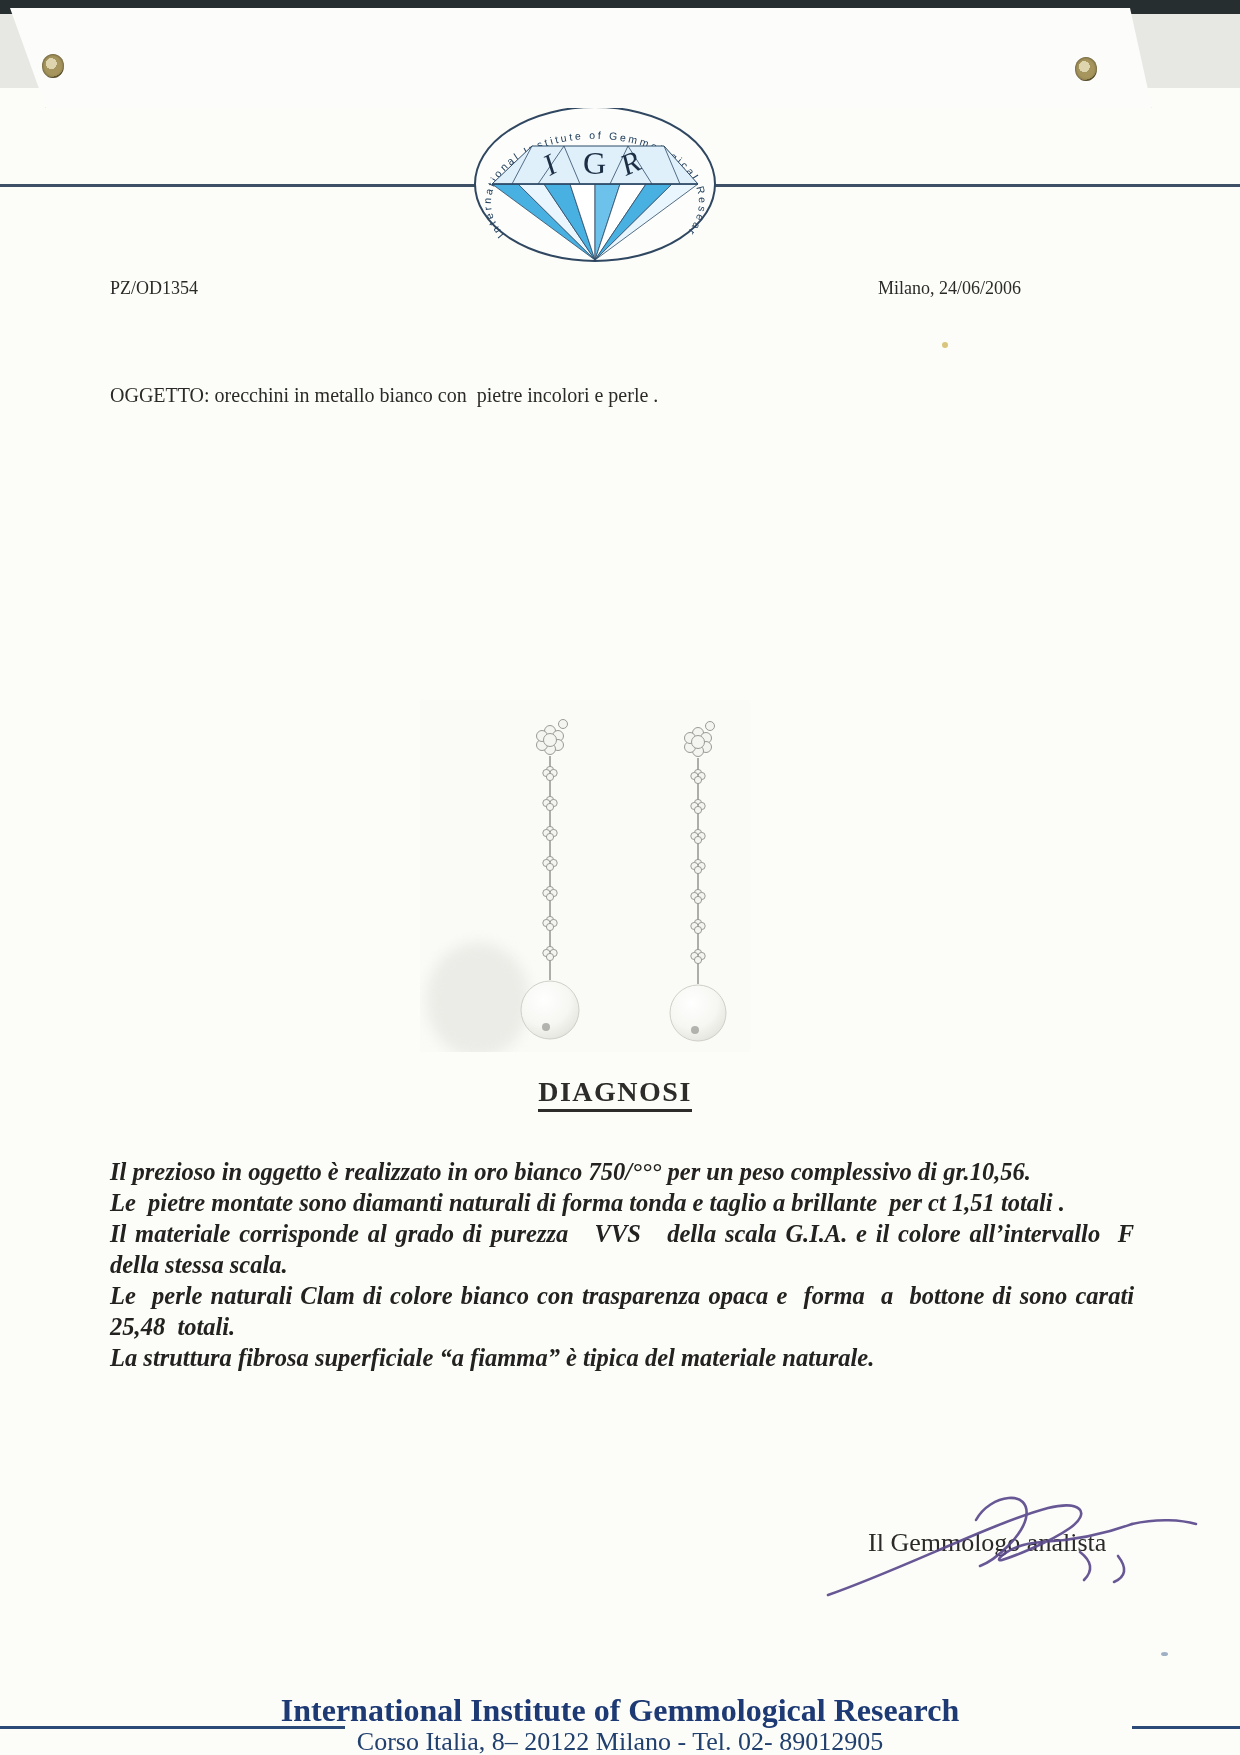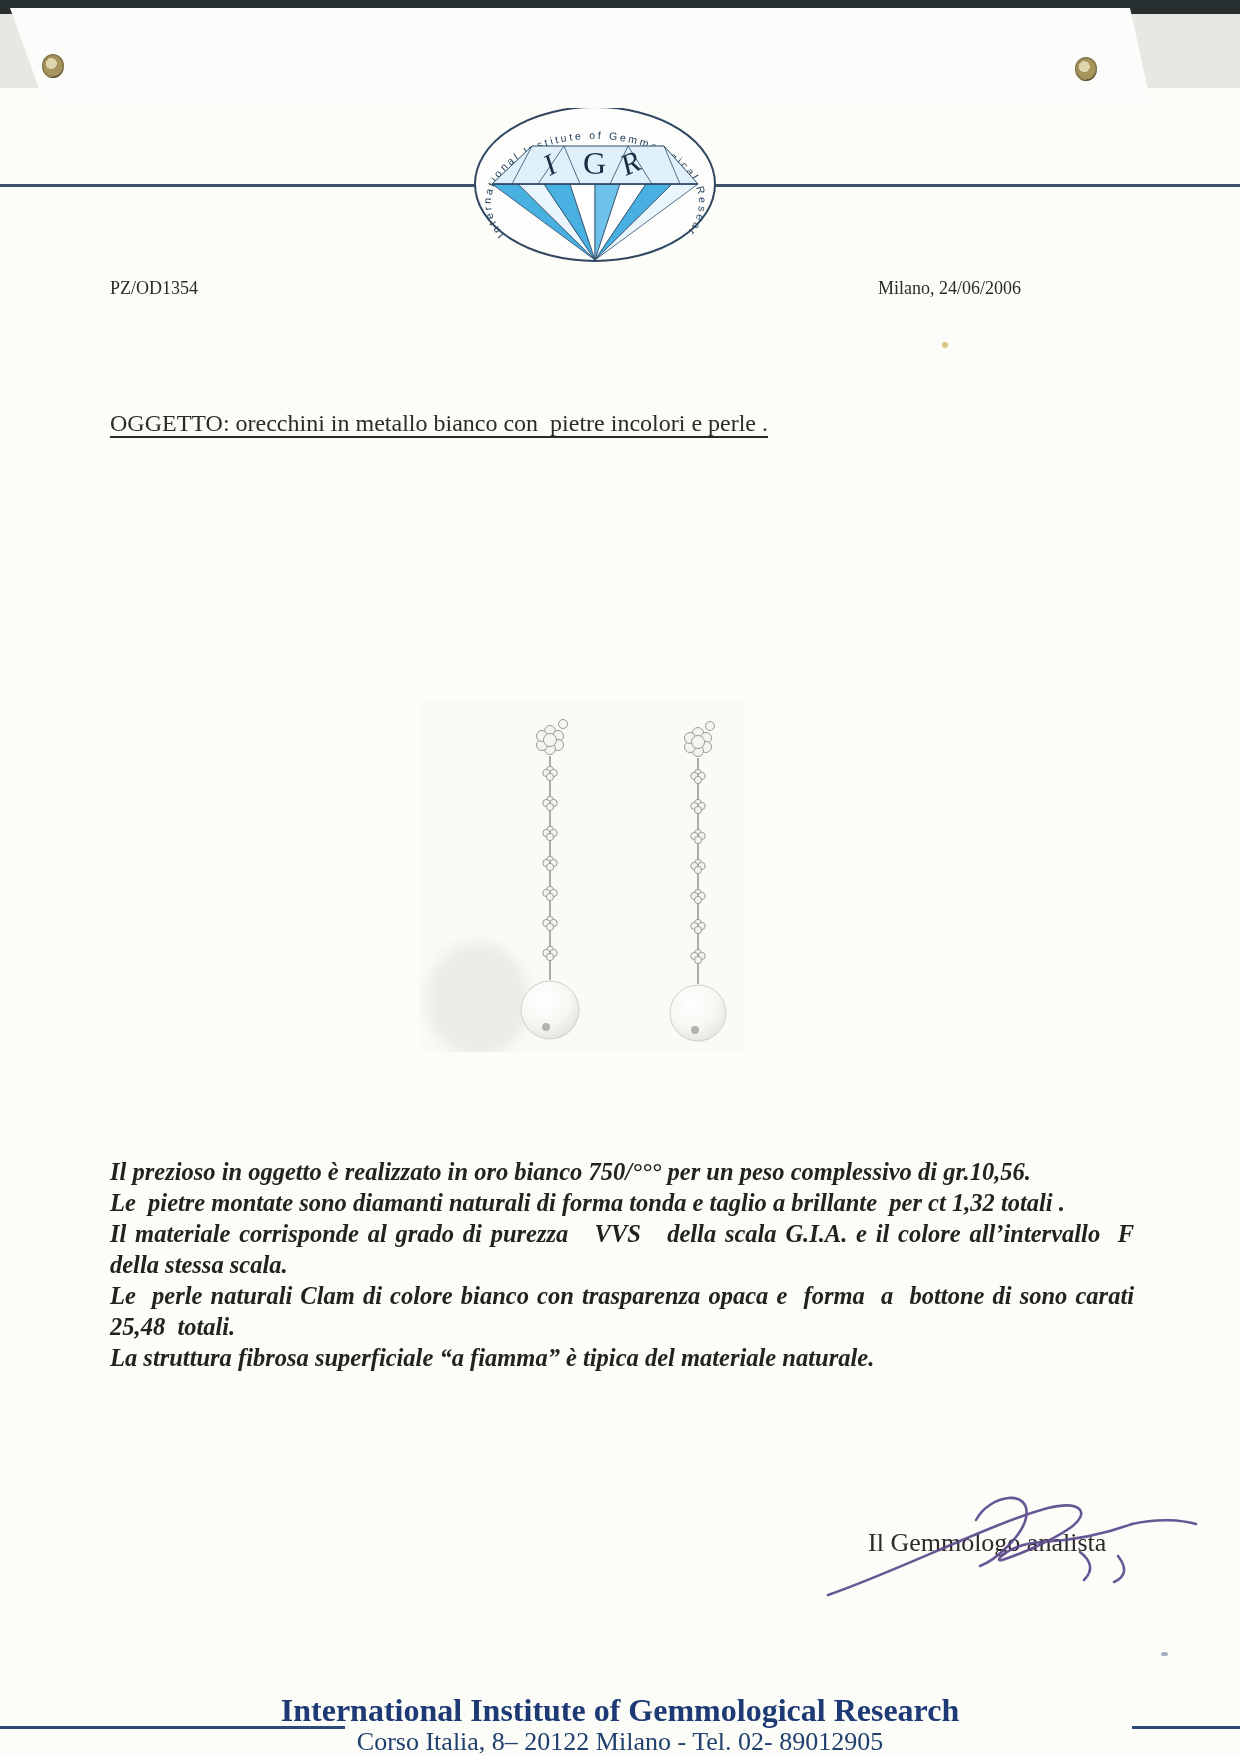--- a/index.html
+++ b/index.html
@@ -14,22 +14,22 @@
         filter:blur(2px);z-index:5;}
   .eyelet{position:absolute;width:22px;height:24px;border-radius:50%;
         background:radial-gradient(circle at 42% 40%, #ded4ad 0 28%, #a6955c 29% 68%, #6f6236 69% 100%);
         box-shadow:inset 0 0 3px rgba(0,0,0,.6);z-index:8;}
   
   .paper{position:absolute;left:0;top:88px;width:1240px;height:1667px;background:#fcfcf9;z-index:1;}
   .rule-top{position:absolute;left:0;top:184px;width:1240px;height:3px;background:#3e5066;z-index:2;}
   .logo-wrap{position:absolute;left:468px;top:100px;width:254px;height:172px;z-index:3;}
   
   .hdr{position:absolute;font-size:18px;color:#2b2a28;z-index:3;}
-  .subject{position:absolute;left:110px;top:410px;font-size:24px;color:#2b2a28;
-        text-decoration:underline;text-underline-offset:5px;white-space:pre-wrap;z-index:3;}
+  .subject{position:absolute;left:110px;top:384px;font-size:20px;color:#2b2a28;
+        text-underline-offset:5px;white-space:pre-wrap;z-index:3;}
   .intro{position:absolute;left:110px;top:514px;width:1024px;z-index:3;}
   .intro p{margin:0;font-size:24px;line-height:29.5px;color:#343230;text-align:justify;white-space:pre-wrap;}
   .photo{position:absolute;left:420px;top:700px;width:330px;height:352px;background:#fafaf7;z-index:2;}
   .diagnosi{position:absolute;left:0;top:1076px;width:1230px;text-align:center;z-index:3;}
   .diagnosi span{font-size:28px;font-weight:bold;letter-spacing:1.5px;color:#2d2c2a;
         border-bottom:3.5px solid #2d2c2a;padding-bottom:2px;}
   .diag-block{position:absolute;left:110px;top:1156px;width:1024px;z-index:3;}
   .diag-block p{margin:0;font-size:24.5px;font-weight:bold;line-height:31px;color:#232220;
         text-align:justify;white-space:pre-wrap;font-style:italic;}
   .sig-caption{position:absolute;left:868px;top:1528px;font-size:26px;color:#2b2a28;z-index:3;}
@@ -156,24 +156,27 @@
           <use href="#cluster" x="278" y="167"></use>
         <use href="#cluster" x="278" y="197"></use>
           <use href="#cluster" x="278" y="227"></use>
         <use href="#cluster" x="278" y="257"></use>
         <circle cx="278" cy="313" r="28" fill="url(#pearlG)" stroke="#d0d0c8"></circle>
         <circle cx="275" cy="330" r="4" fill="#8f8f8a" stroke="none" opacity="0.65"></circle>
       </g>
     </svg>
   </div>
 
+  <div class="diagnosi">
+    <span>DIAGNOSI</span>
+  </div>
 
   <div class="diag-block">
     <p>Il prezioso in oggetto è realizzato in oro bianco 750/°°° per un peso complessivo di gr.10,56.</p>
-    <p>Le  pietre montate sono diamanti naturali di forma tonda e taglio a brillante  per ct 1,32 totali .</p>
+    <p>Le  pietre montate sono diamanti naturali di forma tonda e taglio a brillante  per ct 1,51 totali .</p>
     <p>Il materiale corrisponde al grado di purezza   VVS   della scala G.I.A. e il colore all’intervallo  F  della stessa scala.</p>
     <p>Le  perle naturali Clam di colore bianco con trasparenza opaca e  forma  a  bottone di sono carati  25,48  totali.</p>
     <p>La struttura fibrosa superficiale “a fiamma” è tipica del materiale naturale.</p>
   </div>
 
   <div class="sig-caption">Il Gemmologo analista</div>
   <svg class="sig-ink" viewBox="0 0 440 190">
     <g fill="none" stroke="#5b4a8c" stroke-width="2.6" stroke-linecap="round" opacity="0.92">
       <path d="M 48,135 C 120,110 215,62 268,48 C 300,40 312,52 290,68 C 270,82 235,96 222,100 C 212,103 228,84 262,82 C 300,80 330,72 352,64"></path>
       <path d="M 196,60 C 210,34 252,28 246,58 C 242,76 216,100 200,106"></path>

